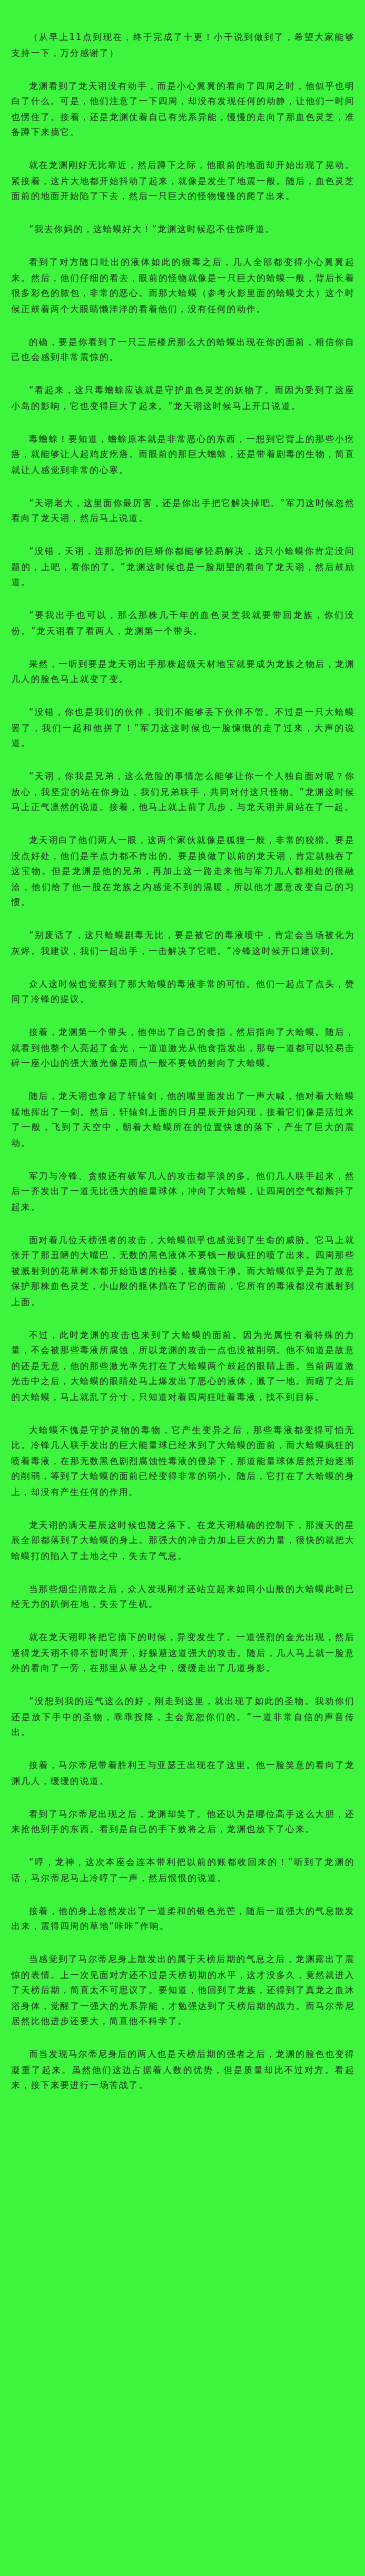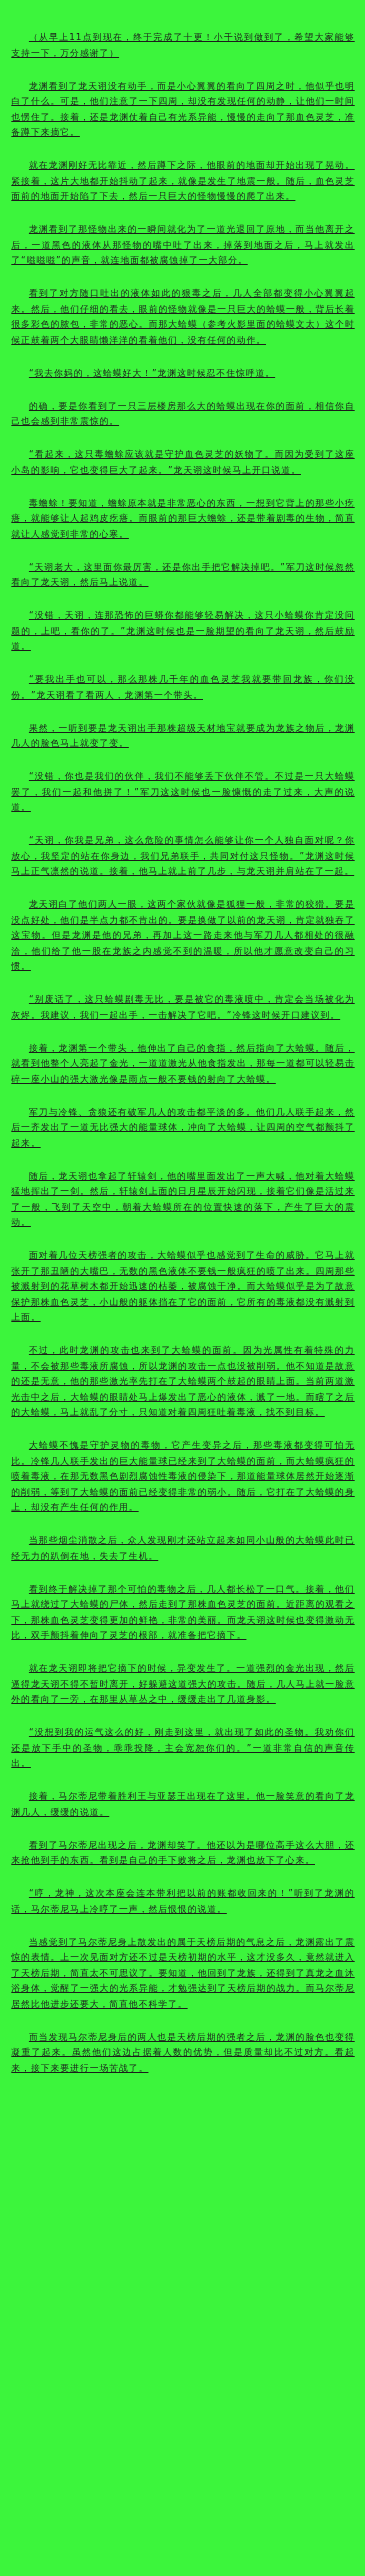--- a/index.html
+++ b/index.html
@@ -11,55 +11,55 @@
     padding: 30px 11.3px 15.5px 11.3px;
     font-family: "DejaVu Sans", sans-serif;
     font-size: 8.8px;
     line-height: 15.5px;
     letter-spacing: 1px;
     text-align: justify;
   }
   .page p {
     margin: 0 0 17.5px 0;
     text-indent: 2em;
-    text-decoration: underline;
   }
 </style>
 </head>
 <body style="background: rgb(60, 245, 60);">
 
 <div class="page" style="background: rgb(60, 245, 60); color: rgb(28, 28, 28);">
   <div>
       <p>（从早上11点到现在，终于完成了十更！小千说到做到了，希望大家能够支持一下，万分感谢了）</p>
       <p>龙渊看到了龙天诩没有动手，而是小心翼翼的看向了四周之时，他似乎也明白了什么。可是，他们注意了一下四周，却没有发现任何的动静，让他们一时间也愣住了。接着，还是龙渊仗着自己有光系异能，慢慢的走向了那血色灵芝，准备蹲下来摘它。</p>
       <p>就在龙渊刚好无比靠近，然后蹲下之际，他眼前的地面却开始出现了晃动。紧接着，这片大地都开始抖动了起来，就像是发生了地震一般。随后，血色灵芝面前的地面开始陷了下去，然后一只巨大的怪物慢慢的爬了出来。</p>
-      <p>龙渊看到了那怪物出来的一瞬间就化为了一道光退回了原地，而当他离开之后，一道黑色的液体从那怪物的嘴中吐了出来，掉落到地面之后，马上就发出了“嗞嗞嗞”的声音，就连地面都被腐蚀掉了一大部分。</p>
+      <p>“我去你妈的，这蛤蟆好大！”龙渊这时候忍不住惊呼道。</p>
       <p>看到了对方随口吐出的液体如此的狠毒之后，几人全部都变得小心翼翼起来。然后，他们仔细的看去，眼前的怪物就像是一只巨大的蛤蟆一般，背后长着很多彩色的脓包，非常的恶心。而那大蛤蟆（参考火影里面的蛤蟆文太）这个时候正鼓着两个大眼睛懒洋洋的看着他们，没有任何的动作。</p>
-      <p>“我去你妈的，这蛤蟆好大！”龙渊这时候忍不住惊呼道。</p>
       <p>的确，要是你看到了一只三层楼房那么大的蛤蟆出现在你的面前，相信你自己也会感到非常震惊的。</p>
       <p>“看起来，这只毒蟾蜍应该就是守护血色灵芝的妖物了。而因为受到了这座小岛的影响，它也变得巨大了起来。”龙天诩这时候马上开口说道。</p>
       <p>毒蟾蜍！要知道，蟾蜍原本就是非常恶心的东西，一想到它背上的那些小疙瘩，就能够让人起鸡皮疙瘩。而眼前的那巨大蟾蜍，还是带着剧毒的生物，简直就让人感觉到非常的心寒。</p>
       <p>“天诩老大，这里面你最厉害，还是你出手把它解决掉吧。”军刀这时候忽然看向了龙天诩，然后马上说道。</p>
       <p>“没错，天诩，连那恐怖的巨蟒你都能够轻易解决，这只小蛤蟆你肯定没问题的，上吧，看你的了。”龙渊这时候也是一脸期望的看向了龙天诩，然后鼓励道。</p>
       <p>“要我出手也可以，那么那株几千年的血色灵芝我就要带回龙族，你们没份。”龙天诩看了看两人，龙渊第一个带头。</p>
       <p>果然，一听到要是龙天诩出手那株超级天材地宝就要成为龙族之物后，龙渊几人的脸色马上就变了变。</p>
       <p>“没错，你也是我们的伙伴，我们不能够丢下伙伴不管。不过是一只大蛤蟆罢了，我们一起和他拼了！”军刀这这时候也一脸慷慨的走了过来，大声的说道。</p>
       <p>“天诩，你我是兄弟，这么危险的事情怎么能够让你一个人独自面对呢？你放心，我坚定的站在你身边，我们兄弟联手，共同对付这只怪物。”龙渊这时候马上正气凛然的说道。接着，他马上就上前了几步，与龙天诩并肩站在了一起。</p>
       <p>龙天诩白了他们两人一眼，这两个家伙就像是狐狸一般，非常的狡猾。要是没点好处，他们是半点力都不肯出的。要是换做了以前的龙天诩，肯定就独吞了这宝物。但是龙渊是他的兄弟，再加上这一路走来他与军刀几人都相处的很融洽，他们给了他一股在龙族之内感觉不到的温暖，所以他才愿意改变自己的习惯。</p>
       <p>“别废话了，这只蛤蟆剧毒无比，要是被它的毒液喷中，肯定会当场被化为灰烬。我建议，我们一起出手，一击解决了它吧。”冷锋这时候开口建议到。</p>
+      <p>众人这时候也觉察到了那大蛤蟆的毒液非常的可怕。他们一起点了点头，赞同了冷锋的提议。</p>
       <p>接着，龙渊第一个带头，他伸出了自己的食指，然后指向了大蛤蟆。随后，就看到他整个人亮起了金光，一道道激光从他食指发出，那每一道都可以轻易击碎一座小山的强大激光像是雨点一般不要钱的射向了大蛤蟆。</p>
+      <p>随后，龙天诩也拿起了轩辕剑，他的嘴里面发出了一声大喊，他对着大蛤蟆猛地挥出了一剑。然后，轩辕剑上面的日月星辰开始闪现，接着它们像是活过来了一般，飞到了天空中，朝着大蛤蟆所在的位置快速的落下，产生了巨大的震动。</p>
       <p>军刀与冷锋、贪狼还有破军几人的攻击都平淡的多。他们几人联手起来，然后一齐发出了一道无比强大的能量球体，冲向了大蛤蟆，让四周的空气都颤抖了起来。</p>
-      <p>随后，龙天诩也拿起了轩辕剑，他的嘴里面发出了一声大喊，他对着大蛤蟆猛地挥出了一剑。然后，轩辕剑上面的日月星辰开始闪现，接着它们像是活过来了一般，飞到了天空中，朝着大蛤蟆所在的位置快速的落下，产生了巨大的震动。</p>
       <p>面对着几位天榜强者的攻击，大蛤蟆似乎也感觉到了生命的威胁。它马上就张开了那丑陋的大嘴巴，无数的黑色液体不要钱一般疯狂的喷了出来。四周那些被溅射到的花草树木都开始迅速的枯萎，被腐蚀干净。而大蛤蟆似乎是为了故意保护那株血色灵芝，小山般的躯体挡在了它的面前，它所有的毒液都没有溅射到上面。</p>
       <p>不过，此时龙渊的攻击也来到了大蛤蟆的面前。因为光属性有着特殊的力量，不会被那些毒液所腐蚀，所以龙渊的攻击一点也没被削弱。他不知道是故意的还是无意，他的那些激光率先打在了大蛤蟆两个鼓起的眼睛上面。当前两道激光击中之后，大蛤蟆的眼睛处马上爆发出了恶心的液体，溅了一地。而瞎了之后的大蛤蟆，马上就乱了分寸，只知道对着四周狂吐着毒液，找不到目标。</p>
       <p>大蛤蟆不愧是守护灵物的毒物，它产生变异之后，那些毒液都变得可怕无比。冷锋几人联手发出的巨大能量球已经来到了大蛤蟆的面前，而大蛤蟆疯狂的喷着毒液，在那无数黑色剧烈腐蚀性毒液的侵染下，那道能量球体居然开始逐渐的削弱，等到了大蛤蟆的面前已经变得非常的弱小。随后，它打在了大蛤蟆的身上，却没有产生任何的作用。</p>
+      <p>龙天诩的满天星辰这时候也随之落下。在龙天诩精确的控制下，那漫天的星辰全部都落到了大蛤蟆的身上。那强大的冲击力加上巨大的力量，很快的就把大蛤蟆打的陷入了土地之中，失去了气息。</p>
       <p>当那些烟尘消散之后，众人发现刚才还站立起来如同小山般的大蛤蟆此时已经无力的趴倒在地，失去了生机。</p>
-      <p>看到终于解决掉了那个可怕的毒物之后，几人都长松了一口气。接着，他们马上就绕过了大蛤蟆的尸体，然后走到了那株血色灵芝的面前。近距离的观看之下，那株血色灵芝变得更加的鲜艳，非常的美丽。而龙天诩这时候也变得激动无比，双手颤抖着伸向了灵芝的根部，就准备把它摘下。</p>
       <p>就在龙天诩即将把它摘下的时候，异变发生了。一道强烈的金光出现，然后逼得龙天诩不得不暂时离开，好躲避这道强大的攻击。随后，几人马上就一脸意外的看向了一旁，在那里从草丛之中，缓缓走出了几道身影。</p>
       <p>“没想到我的运气这么的好，刚走到这里，就出现了如此的圣物。我劝你们还是放下手中的圣物，乖乖投降，主会宽恕你们的。”一道非常自信的声音传出。</p>
       <p>接着，马尔蒂尼带着胜利王与亚瑟王出现在了这里。他一脸笑意的看向了龙渊几人，缓缓的说道。</p>
       <p>看到了马尔蒂尼出现之后，龙渊却笑了。他还以为是哪位高手这么大胆，还来抢他到手的东西。看到是自己的手下败将之后，龙渊也放下了心来。</p>
       <p>“哼，龙神，这次本座会连本带利把以前的账都收回来的！”听到了龙渊的话，马尔蒂尼马上冷哼了一声，然后恨恨的说道。</p>
+      <p>接着，他的身上忽然发出了一道柔和的银色光芒，随后一道强大的气息散发出来，震得四周的草地“咔咔”作响。</p>
       <p>当感觉到了马尔蒂尼身上散发出的属于天榜后期的气息之后，龙渊露出了震惊的表情。上一次见面对方还不过是天榜初期的水平，这才没多久，竟然就进入了天榜后期，简直太不可思议了。要知道，他回到了龙族，还得到了真龙之血沐浴身体，觉醒了一强大的光系异能，才勉强达到了天榜后期的战力。而马尔蒂尼居然比他进步还要大，简直他不科学了。</p>
       <p>而当发现马尔蒂尼身后的两人也是天榜后期的强者之后，龙渊的脸色也变得凝重了起来。虽然他们这边占据着人数的优势，但是质量却比不过对方。看起来，接下来要进行一场苦战了。</p>
     </div>
 </div>
 
 
 </body></html>

